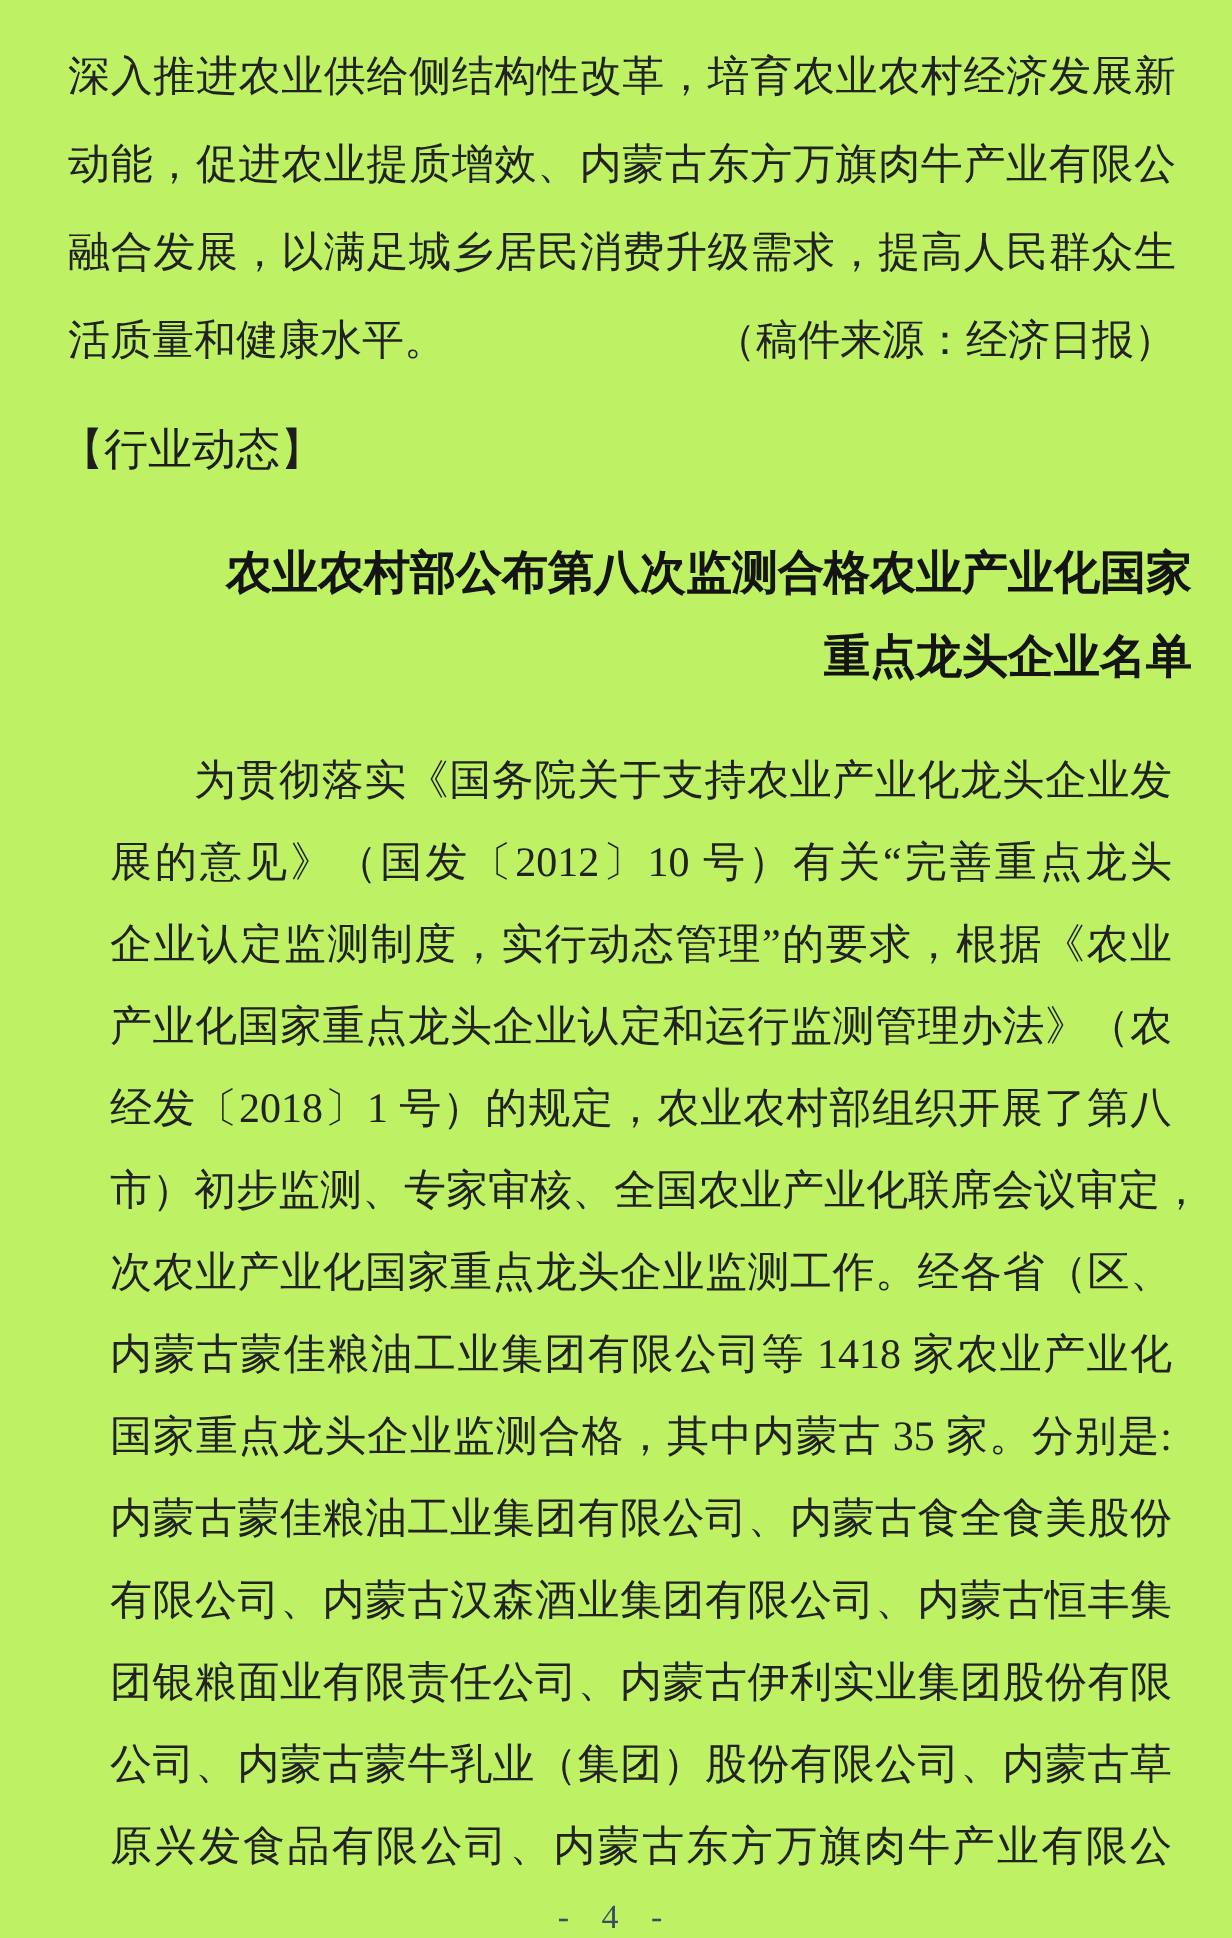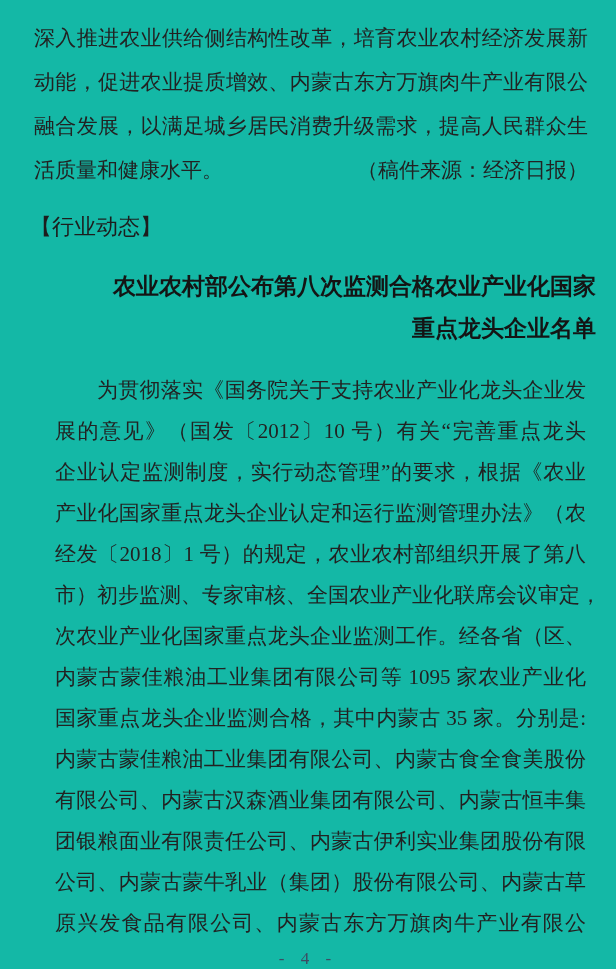--- a/index.html
+++ b/index.html
@@ -5,21 +5,21 @@
   html, body {
     margin: 0;
     padding: 0;
     background: #e8e8e8;
   }
   .page {
     position: relative;
     width: 616px;
     height: 969px;
     margin: 0 auto;
-    background: #14b8a6;
+    background: #bef264;
     color: #222222;
     font-family: "Liberation Serif", "DejaVu Serif", serif;
     overflow: hidden;
     box-sizing: border-box;
     padding-top: 16px;
   }
   
   .intro {
     margin: 0 28px 0 34px;
     font-size: 21px;
@@ -38,21 +38,21 @@
     justify-content: space-between;
     align-items: center;
     font-family: Liberation Serif, serif;
   }
   
   .section-header {
     margin: 20px 28px 0 30px;
     height: 30px;
     line-height: 30px;
     font-size: 22px;
-    font-family: Liberation Sans, sans-serif;
+    font-family: Liberation Mono, monospace;
     color: #1d1d1d;
   }
   
   .article-title {
     margin: 24px 20px 0 20px;
     font-size: 23px;
     font-weight: bold;
     text-align: right;
     color: #141414;
   }
@@ -109,21 +109,21 @@
   </div>
 
   <div class="article-body">
       <div class="line">为贯彻落实《国务院关于支持农业产业化龙头企业发</div>
       <div class="line">展的意见》（国发〔2012〕10 号）有关“完善重点龙头</div>
       <div class="line">企业认定监测制度，实行动态管理”的要求，根据《农业</div>
       <div class="line">产业化国家重点龙头企业认定和运行监测管理办法》（农</div>
       <div class="line">经发〔2018〕1 号）的规定，农业农村部组织开展了第八</div>
       <div class="line">市）初步监测、专家审核、全国农业产业化联席会议审定，</div>
       <div class="line">次农业产业化国家重点龙头企业监测工作。经各省（区、</div>
-      <div class="line">内蒙古蒙佳粮油工业集团有限公司等 1095 家农业产业化</div>
+      <div class="line">内蒙古蒙佳粮油工业集团有限公司等 1418 家农业产业化</div>
       <div class="line">国家重点龙头企业监测合格，其中内蒙古 35 家。分别是:</div>
       <div class="line">内蒙古蒙佳粮油工业集团有限公司、内蒙古食全食美股份</div>
       <div class="line">有限公司、内蒙古汉森酒业集团有限公司、内蒙古恒丰集</div>
       <div class="line">团银粮面业有限责任公司、内蒙古伊利实业集团股份有限</div>
       <div class="line">公司、内蒙古蒙牛乳业（集团）股份有限公司、内蒙古草</div>
       <div class="line">原兴发食品有限公司、内蒙古东方万旗肉牛产业有限公</div>
     </div>
 
   <div class="page-number">- 4 -</div>
 

